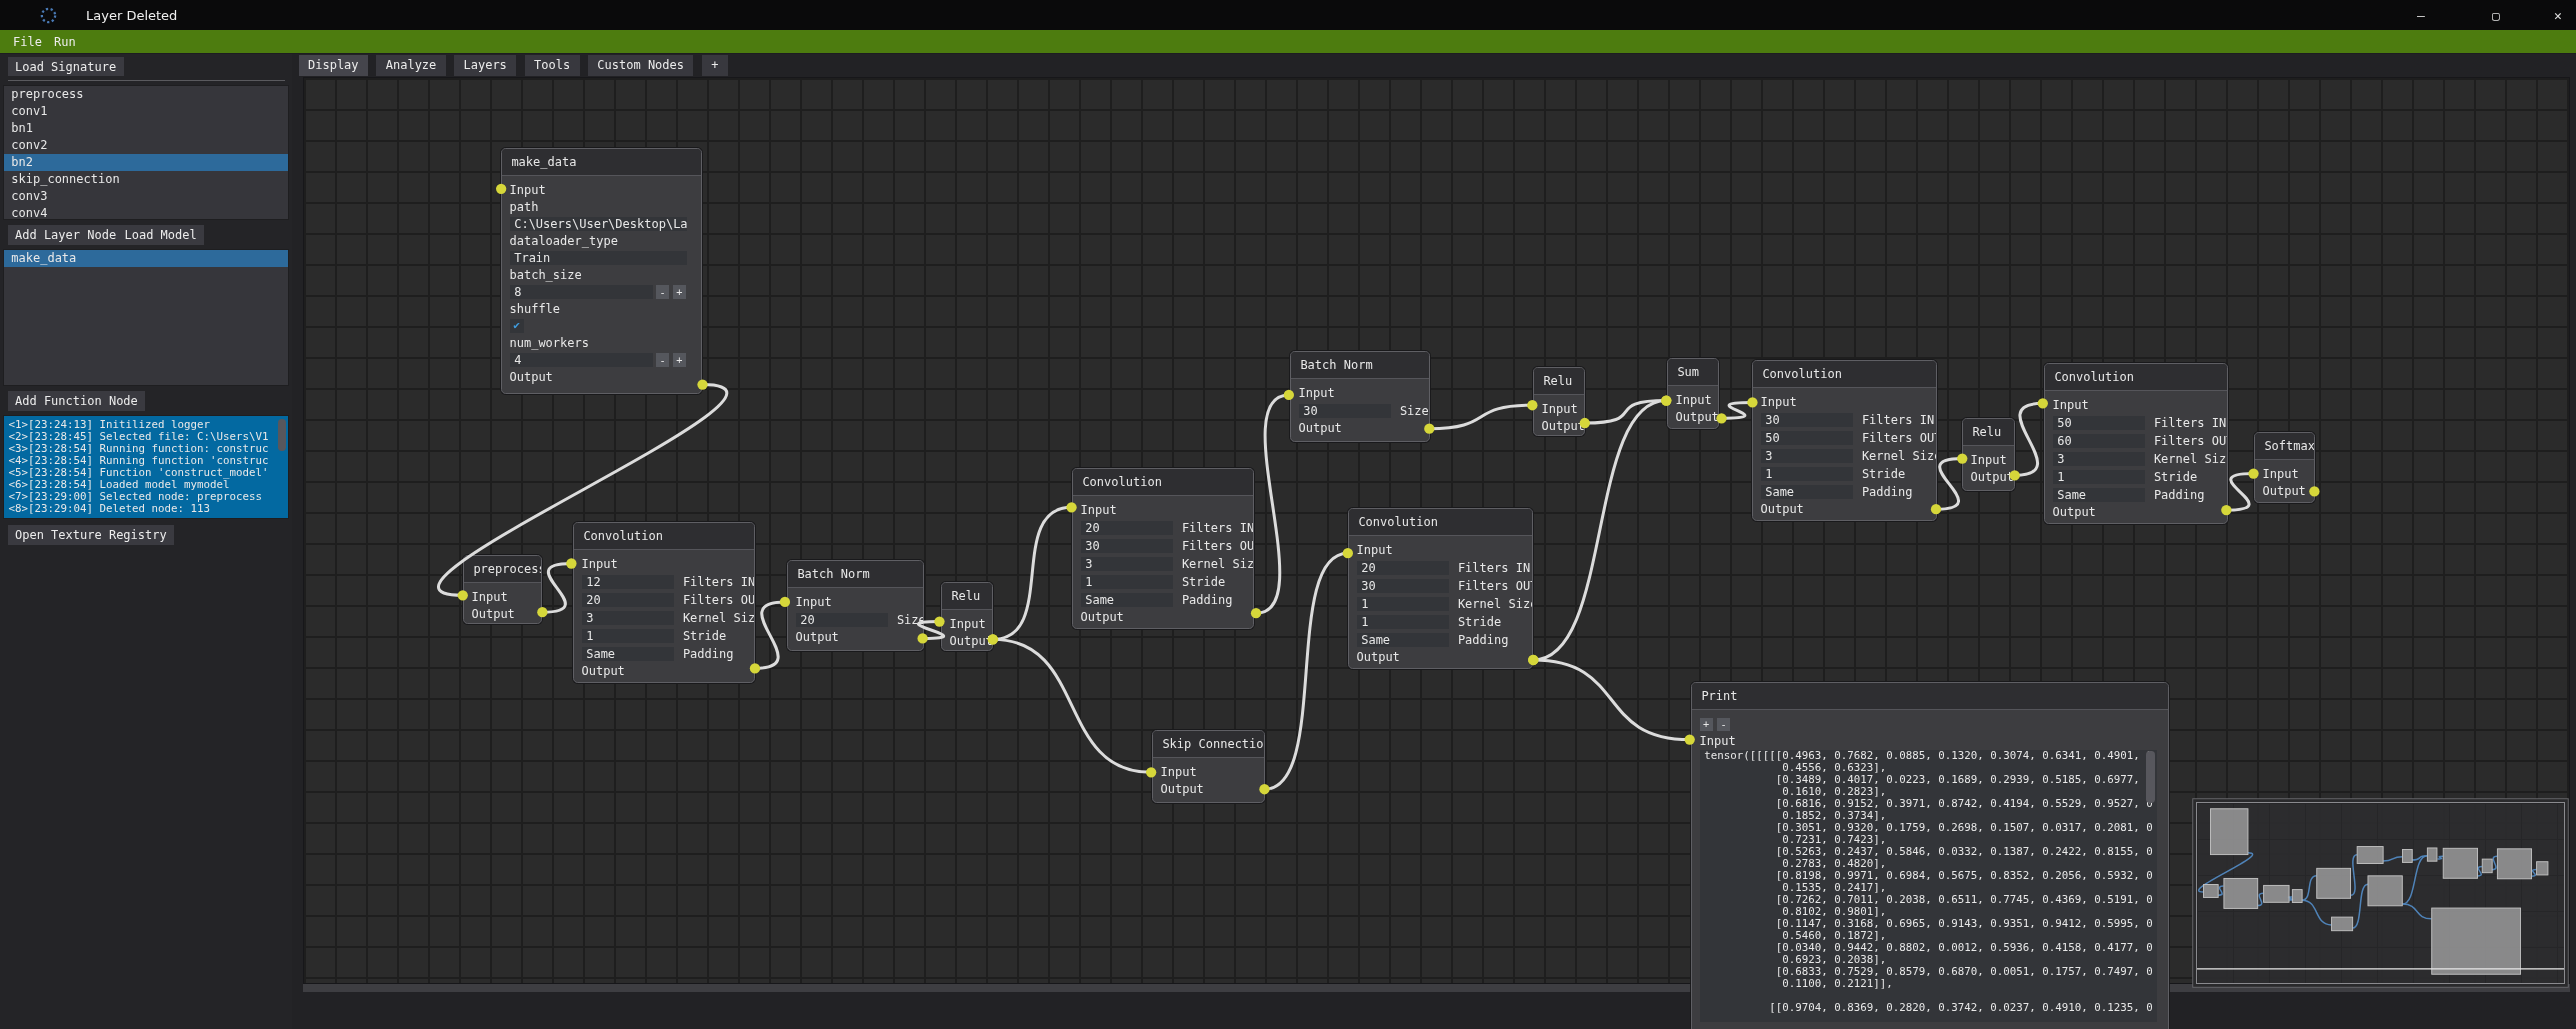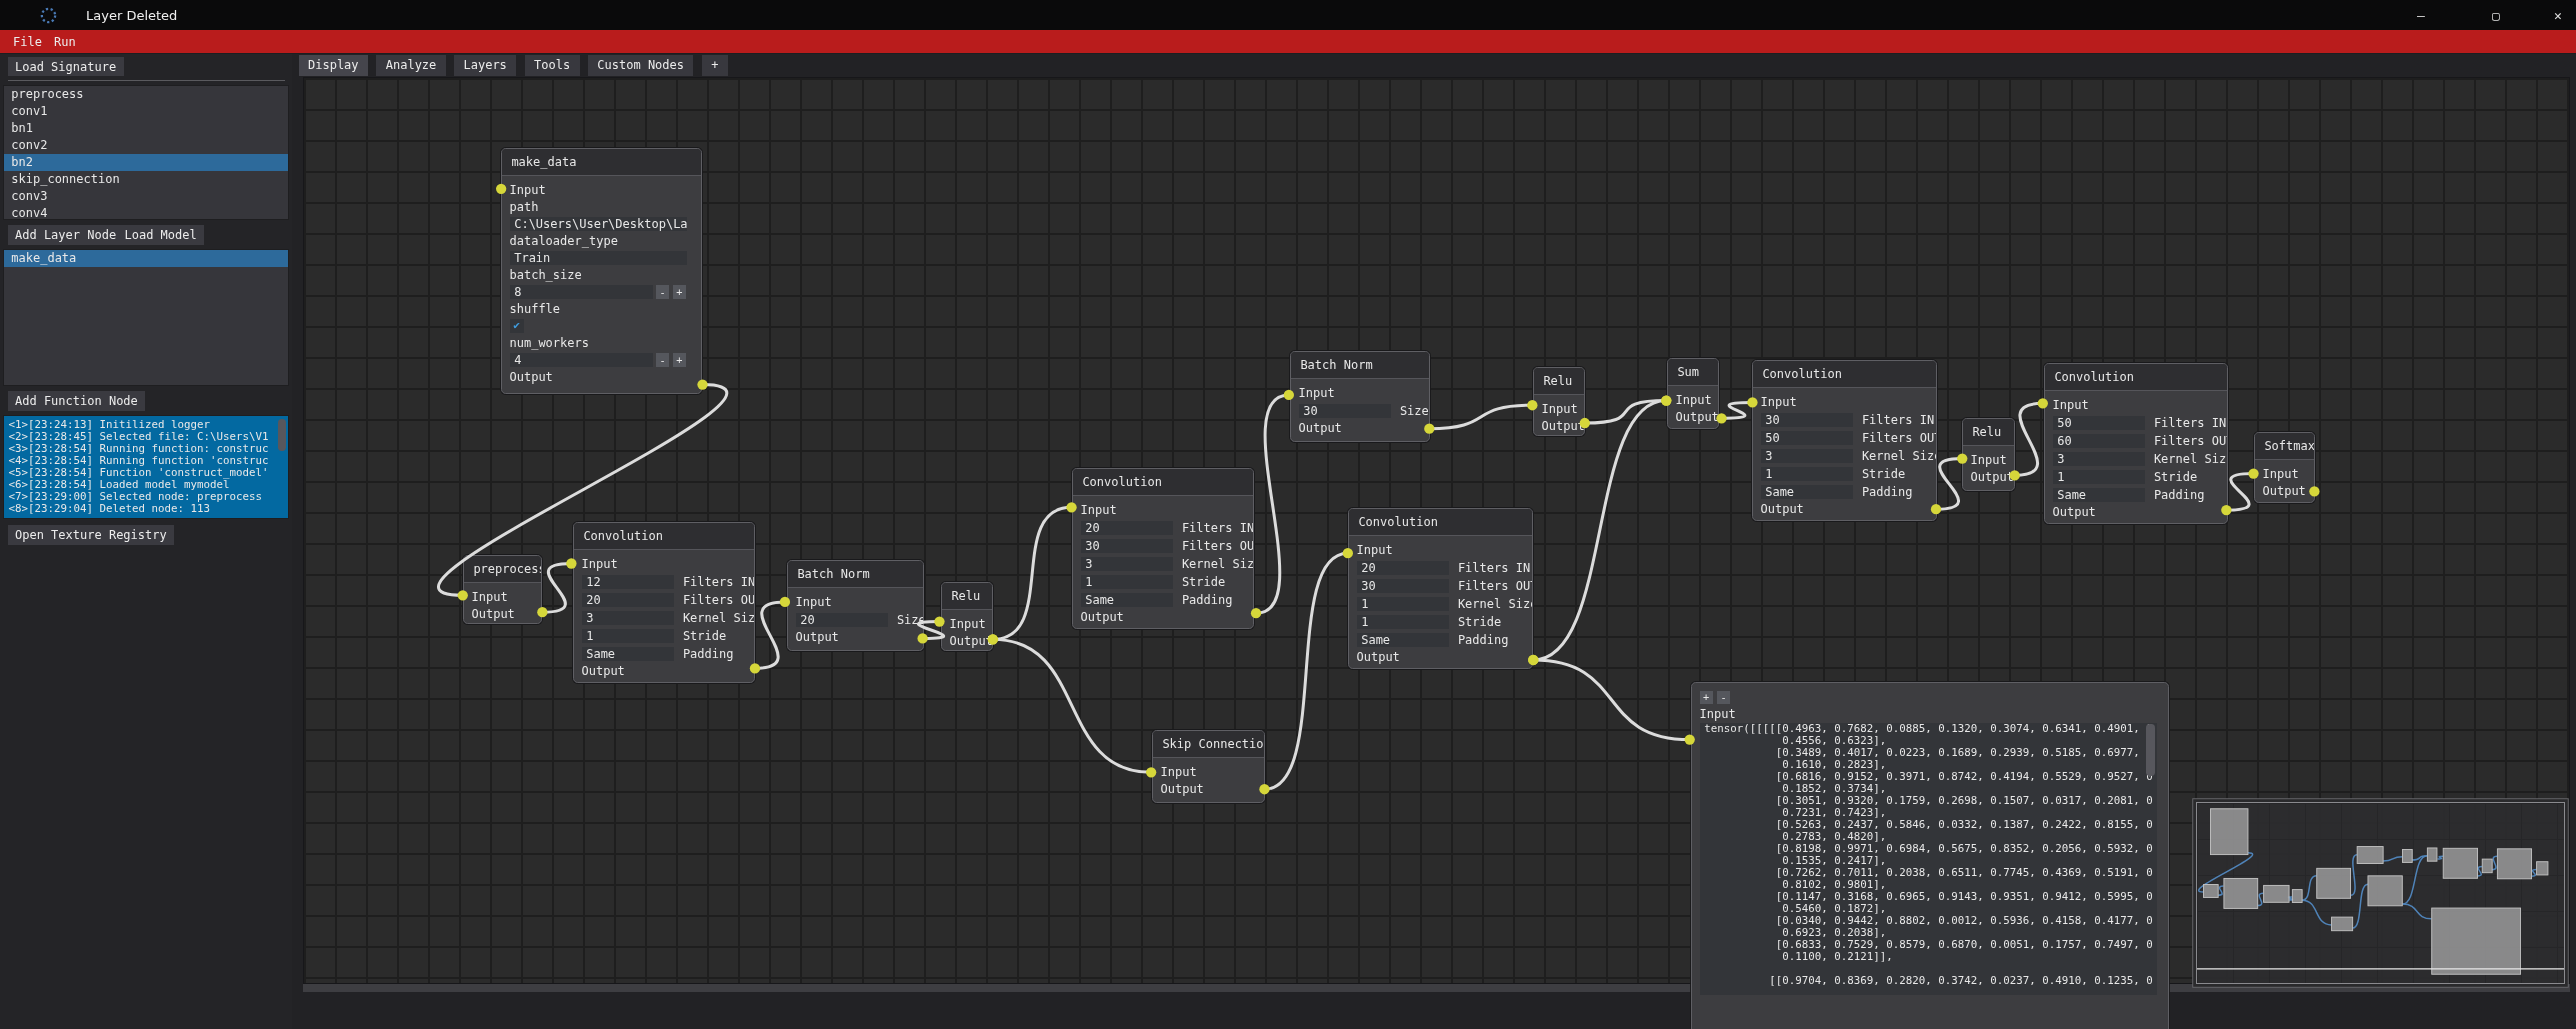--- a/index.html
+++ b/index.html
@@ -5,21 +5,21 @@
   * { margin:0; padding:0; box-sizing:border-box; }
   html,body { width:2576px; height:1029px; background:#141416; overflow:hidden;
     font-family:"DejaVu Sans Mono","Liberation Mono",monospace; color:#e8e8e8; }
   .abs { position:absolute; }
 
   
   #titlebar { left:0; top:0; width:2576px; height:30px; background:#0a0a0b; }
   #app-icon { left:39px; top:5.6px; width:19px; height:19px; }
   #title-text { left:86px; top:7.5px; font-size:13px; color:#f0f0f0; font-family:"DejaVu Sans",sans-serif; }
   .win-btn { top:5.6px; width:28px; height:19px; color:#e0e0e0; font-size:13px; text-align:center; line-height:19px; }
-  #menubar { left:0; top:30px; width:2576px; height:24px; background:#b91c1c; border-bottom:0.9px solid #1d1d20; }
+  #menubar { left:0; top:30px; width:2576px; height:24px; background:#4d7c0f; border-bottom:0.9px solid #1d1d20; }
   .menu-item { top:4.7px; font-size:12px; color:#ececec; }
 
   
   #sidebar { left:0; top:54px; width:292px; height:975px; background:#242427; }
   .btn { background:#3a3a40; color:#ececec; font-size:12px; padding:1.9px 7.5px; display:inline-block; height:19.7px; line-height:16px; }
   .sep { height:0.9px; background:#5a5a5e; }
   .listbox { background:#36363b; border:0.9px solid #1e1e20; }
   .list-item { height:17px; line-height:17px; font-size:12px; padding-left:7.5px; white-space:nowrap; overflow:hidden; }
   .list-item.selected { background:#2d6a9b; }
   #log-box { background:#0369a1; border:0.9px solid #1e1e20; overflow:hidden; }
@@ -349,20 +349,21 @@
         </div>
       </div>
       <div class="node" style="left: 1962px; top: 378px; width: 61px; height: 71px;">
         <div class="node-title">Softmax</div>
         <div class="node-body">
           <div class="nrow">Input</div>
           <div class="nrow">Output</div>
         </div>
       </div>
       <div class="node" style="left: 1399px; top: 628px; width: 478px; height: 356px;">
+        <div class="node-title">Print</div>
         <div class="node-body">
           <div class="nrow"><span class="mini-btn">+</span><span class="mini-btn">-</span></div>
           <div class="nrow">Input</div>
           <div class="print-pre" style="width: 457px; height: 272px;"><div style="min-height: 12px;">tensor([[[[[0.4963, 0.7682, 0.0885, 0.1320, 0.3074, 0.6341, 0.4901, 0</div><div style="min-height: 12px;">            0.4556, 0.6323],</div><div style="min-height: 12px;">           [0.3489, 0.4017, 0.0223, 0.1689, 0.2939, 0.5185, 0.6977, 0</div><div style="min-height: 12px;">            0.1610, 0.2823],</div><div style="min-height: 12px;">           [0.6816, 0.9152, 0.3971, 0.8742, 0.4194, 0.5529, 0.9527, 0</div><div style="min-height: 12px;">            0.1852, 0.3734],</div><div style="min-height: 12px;">           [0.3051, 0.9320, 0.1759, 0.2698, 0.1507, 0.0317, 0.2081, 0</div><div style="min-height: 12px;">            0.7231, 0.7423],</div><div style="min-height: 12px;">           [0.5263, 0.2437, 0.5846, 0.0332, 0.1387, 0.2422, 0.8155, 0</div><div style="min-height: 12px;">            0.2783, 0.4820],</div><div style="min-height: 12px;">           [0.8198, 0.9971, 0.6984, 0.5675, 0.8352, 0.2056, 0.5932, 0</div><div style="min-height: 12px;">            0.1535, 0.2417],</div><div style="min-height: 12px;">           [0.7262, 0.7011, 0.2038, 0.6511, 0.7745, 0.4369, 0.5191, 0</div><div style="min-height: 12px;">            0.8102, 0.9801],</div><div style="min-height: 12px;">           [0.1147, 0.3168, 0.6965, 0.9143, 0.9351, 0.9412, 0.5995, 0</div><div style="min-height: 12px;">            0.5460, 0.1872],</div><div style="min-height: 12px;">           [0.0340, 0.9442, 0.8802, 0.0012, 0.5936, 0.4158, 0.4177, 0</div><div style="min-height: 12px;">            0.6923, 0.2038],</div><div style="min-height: 12px;">           [0.6833, 0.7529, 0.8579, 0.6870, 0.0051, 0.1757, 0.7497, 0</div><div style="min-height: 12px;">            0.1100, 0.2121]],</div><div style="min-height: 12px;"></div><div style="min-height: 12px;">          [[0.9704, 0.8369, 0.2820, 0.3742, 0.0237, 0.4910, 0.1235, 0</div><div class="scroll-thumb" style="position: absolute; right: 1.9px; top: 1.9px; width: 8.4px; height: 52px;"></div></div>
         </div>
       </div>
     </div>
   <svg id="link-svg" width="2284" height="975" viewBox="0 0 2438 1041">
       <path d="M 438 353 C 588 353, 32 578, 182 578" stroke="#dcdcdc" stroke-width="3.2" fill="none"></path>
       <path d="M 267 596 C 337 596, 228 544, 298 544" stroke="#dcdcdc" stroke-width="3.2" fill="none"></path>

